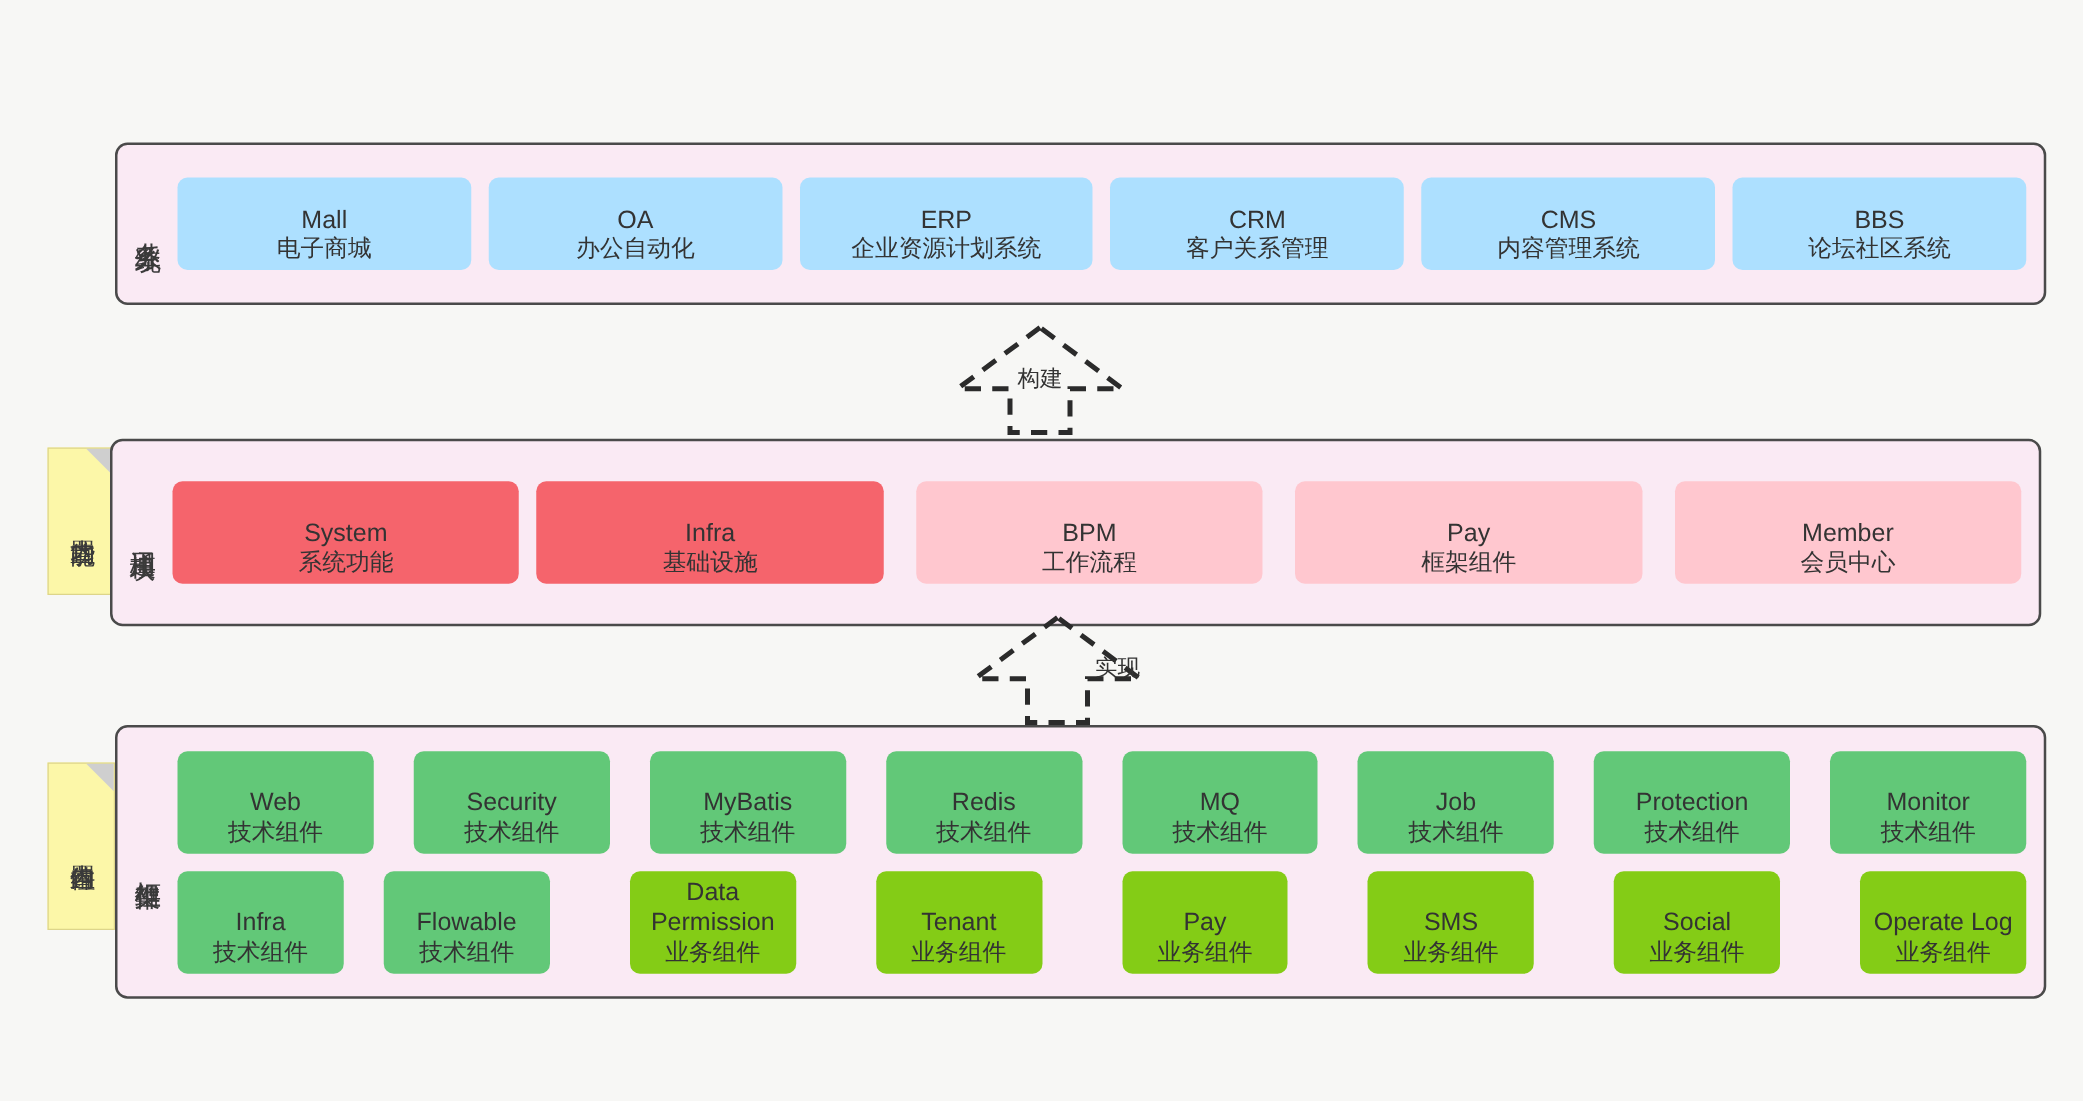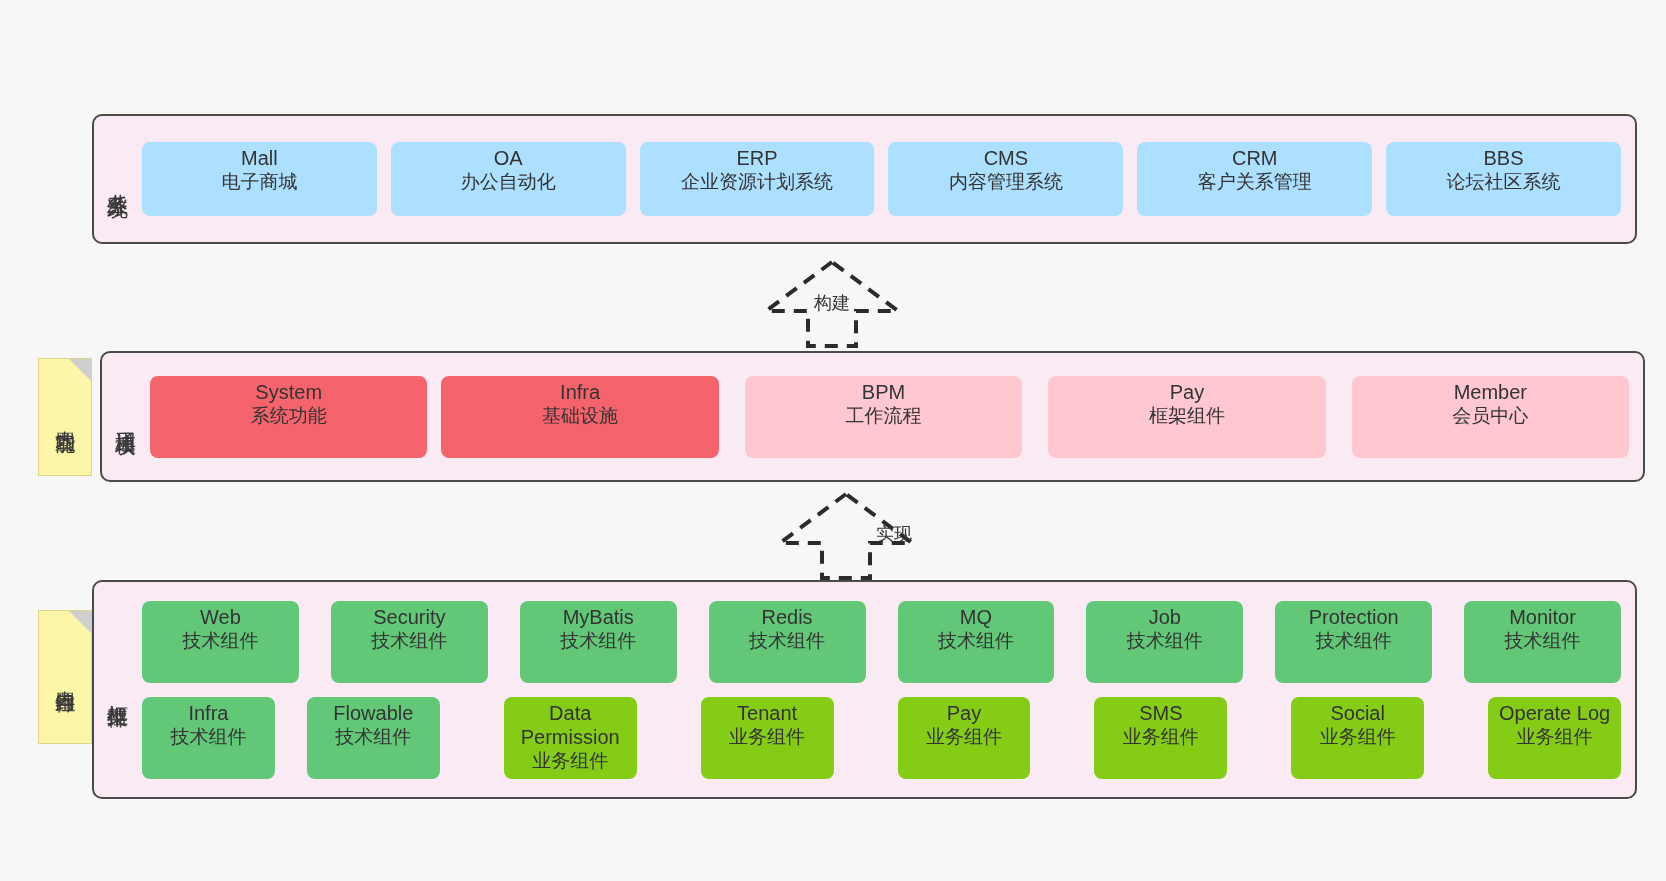--- a/index.html
+++ b/index.html
@@ -60,21 +60,21 @@
     align-items: stretch;
   }
 
   
   .box {
     flex: 1 1 0;
     border-radius: 8px;
     display: flex;
     flex-direction: column;
     align-items: center;
-    justify-content: flex-start;
+    justify-content: flex-end;
     text-align: center;
     box-sizing: border-box;
     padding: 4px 6px;
   }
   .box .t1 {
     font-size: 20px;
     line-height: 1.22;
     color: #333;
   }
   .box .t2 {
@@ -85,21 +85,21 @@
   .blue   { background: #ade0ff; }
   .red    { background: #f5646c; }
   .pink   { background: #ffc7cf; margin-left: 12px; }
   .green  { background: #62c878; }
   .lgreen { background: #84cc16; margin-left: 32px; }
 
   
   #layer-business { left: 92px; top: 114px; width: 1545px; height: 130px; }
   #layer-business .row { height: 74px; }
 
-  #layer-common { left: 100px; top: 351px; width: 1545px; height: 131px; }
+  #layer-common { left: 88px; top: 351px; width: 1545px; height: 150px; }
   #layer-common .row { height: 82px; }
 
   #layer-framework { left: 92px; top: 580px; width: 1545px; height: 219px; }
   #layer-framework .row { height: 82px; gap: 32px; }
 
   
   .note {
     position: absolute;
     width: 54px;
     background: #fcf7a8;
@@ -158,26 +158,26 @@
         </div>
         <div class="box blue">
           <div class="t1">OA</div>
           <div class="t2">办公自动化</div>
         </div>
         <div class="box blue">
           <div class="t1">ERP</div>
           <div class="t2">企业资源计划系统</div>
         </div>
         <div class="box blue">
+          <div class="t1">CRM</div>
+          <div class="t2">客户关系管理</div>
+        </div>
+        <div class="box blue">
           <div class="t1">CMS</div>
           <div class="t2">内容管理系统</div>
-        </div>
-        <div class="box blue">
-          <div class="t1">CRM</div>
-          <div class="t2">客户关系管理</div>
         </div>
         <div class="box blue">
           <div class="t1">BBS</div>
           <div class="t2">论坛社区系统</div>
         </div>
       </div>
     </div>
   </div>
 
   <div class="arrow" id="arrow-build">

